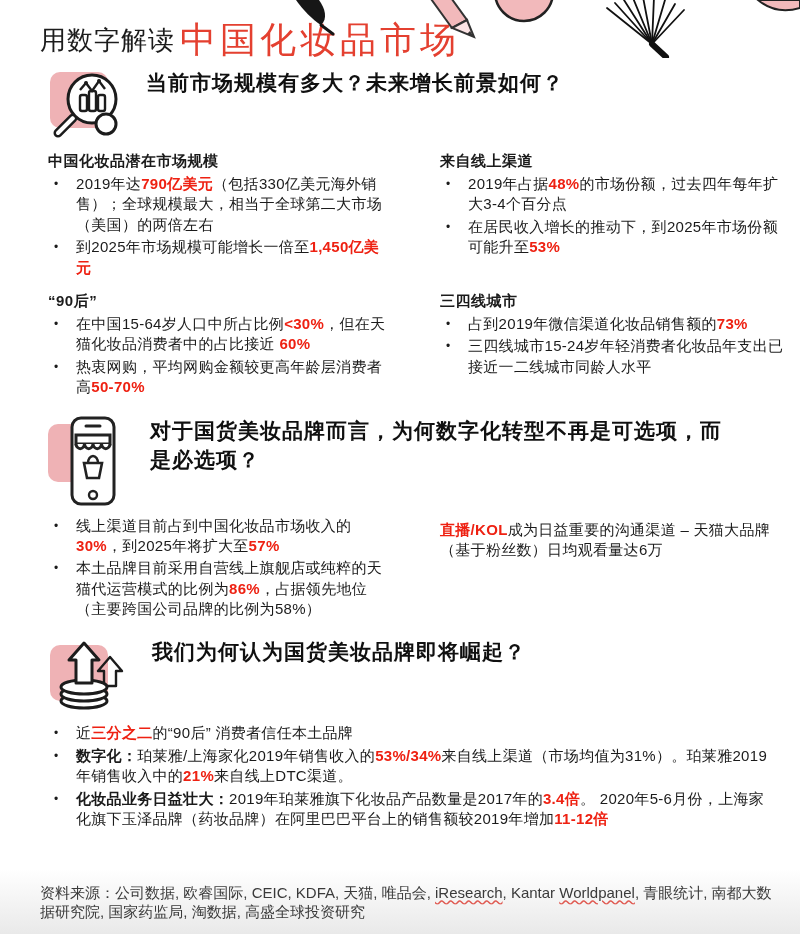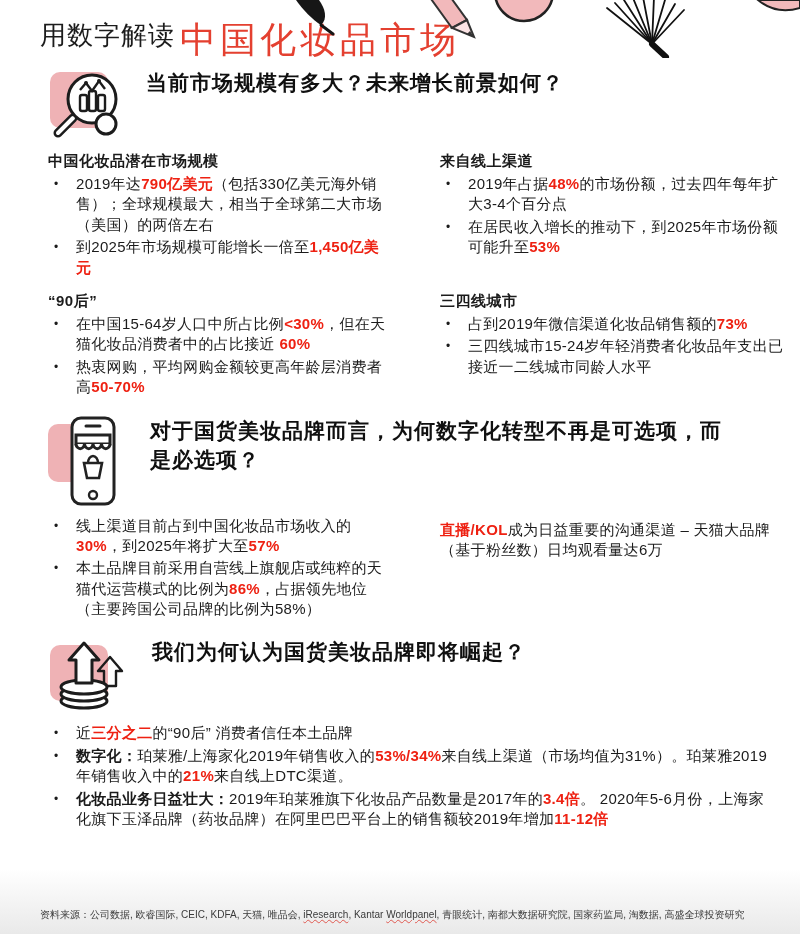--- a/index.html
+++ b/index.html
@@ -2,41 +2,41 @@
 <html style="--accent: #ee2112; --title-red: #e44030; --pink: #efb2b5;"><head>
 <meta charset="utf-8">
 <style>
   html,body{margin:0;padding:0;background:#fff;}
   .page{
     position:relative;width:800px;height:934px;overflow:hidden;
     font-family:"Liberation Sans","DejaVu Sans",sans-serif;color:#1b1b1b;
     background:linear-gradient(180deg,#ffffff 0%,#ffffff 93%,#e9e9e9 100%);
   }
   .deco{position:absolute;top:0;left:0;}
-  .title{margin:22px 4px 10px 40px;display:flex;align-items:flex-start;line-height:1;}
+  .title{margin:22px 4px 10px 40px;display:flex;align-items:center;line-height:1;}
   .t-black{font-size:26px;color:#1c1c1c;letter-spacing:1px;}
   .t-red{font-size:36px;color:var(--title-red,#e44030);letter-spacing:4px;margin-left:5px;font-weight:500;}
   .sec{margin:0 20px 0 48px;}
   .sec2{margin-top:12px;} .sec3{margin-top:16px;} .sec4{margin-top:16px;}
   .sec-head{display:flex;align-items:flex-start;gap:14px;}
   .icon-wrap{flex:0 0 auto;position:relative;}
   .sec-heading{margin:0;font-size:21px;font-weight:bold;color:#101010;line-height:1.4;letter-spacing:1px;}
   .sec3 .sec-heading{max-width:580px;}
   .cols{display:flex;gap:46px;margin-top:4px;}
   .col{width:346px;flex:0 0 auto;}
   .col-wide{width:720px;}
   .col-header{font-size:15px;font-weight:bold;margin-bottom:3px;letter-spacing:.5px;}
   .bullet{display:flex;font-size:15px;line-height:1.36;margin-bottom:2px;letter-spacing:.3px;}
   .dot{flex:0 0 auto;width:12px;margin:0 10px 0 6px;font-size:12px;padding-top:2px;}
   .btext{flex:1;}
   .seg-em{color:var(--accent,#ee2112);font-weight:bold;}
   .seg-b{font-weight:bold;}
   .seg-u{text-decoration:underline;text-decoration-style:wavy;text-decoration-color:#e05a52;}
   .note{margin:4px 0 0 0;font-size:15px;line-height:1.36;letter-spacing:.3px;}
-  .footer{position:absolute;left:40px;right:26px;bottom:12px;font-size:10px;color:#3a3a3a;letter-spacing:0;}
+  .footer{position:absolute;left:40px;right:26px;bottom:12px;font-size:15px;color:#3a3a3a;letter-spacing:0;}
   .pinkfill{fill:var(--pink,#efb2b5);}
 </style>
 </head>
 <body>
 
 <div class="page">
 
   <svg class="deco" width="800" height="58" viewBox="0 0 800 58">
     <g>
       <path d="M296,0 C303,10 313,20 321,25 C328,19 325,8 319,0 Z" fill="#161616"></path>

